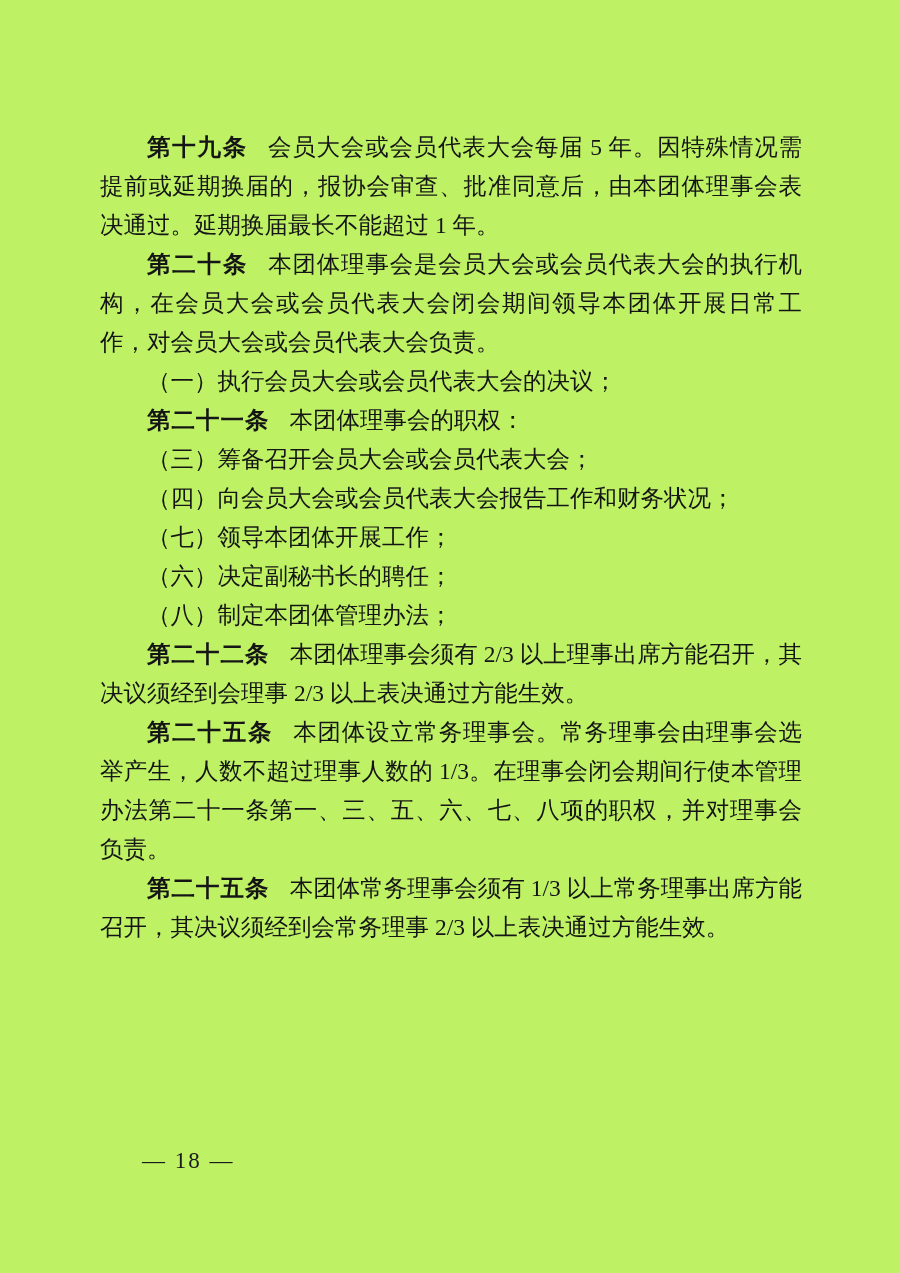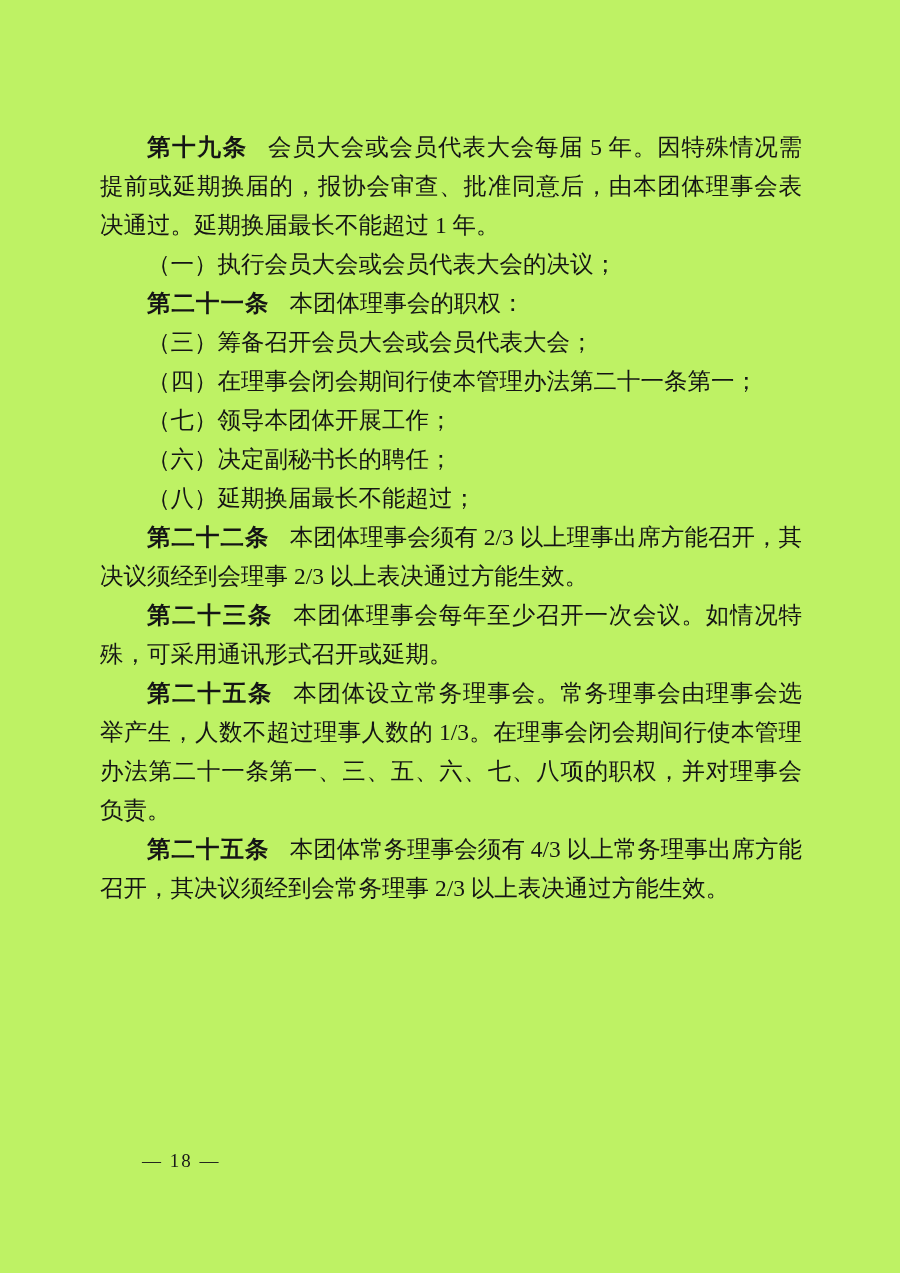--- a/index.html
+++ b/index.html
@@ -33,38 +33,38 @@
   .article-title {
     font-weight: 700;
     font-family: "Liberation Sans", "DejaVu Sans", sans-serif;
     margin-right: 0.85em;
     letter-spacing: 1px;
   }
   .page-number {
     position: absolute;
     left: 142px;
     top: 1146px;
-    font-size: 19px;
+    font-size: 23px;
     line-height: 30px;
     letter-spacing: 2px;
     color: #1a1a1a;
   }
 </style>
 </head>
 <body>
 
 <div class="page">
   <div class="content">
       <p class="para"><span class="article-title">第十九条</span><span>会员大会或会员代表大会每届 5 年。因特殊情况需提前或延期换届的，报协会审查、批准同意后，由本团体理事会表决通过。延期换届最长不能超过 1 年。</span></p>
+      <p class="para"><span class="article-title">第二十条</span><span>本团体理事会是会员大会或会员代表大会的执行机构，在会员大会或会员代表大会闭会期间领导本团体开展日常工作，对会员大会或会员代表大会负责。</span></p>
       <p class="para"><span>（一）执行会员大会或会员代表大会的决议；</span></p>
       <p class="para"><span class="article-title">第二十一条</span><span>本团体理事会的职权：</span></p>
       <p class="para"><span>（三）筹备召开会员大会或会员代表大会；</span></p>
-      <p class="para"><span>（四）在理事会闭会期间行使本管理办法第二十一条第一；</span></p>
+      <p class="para"><span>（四）向会员大会或会员代表大会报告工作和财务状况；</span></p>
       <p class="para"><span>（七）领导本团体开展工作；</span></p>
       <p class="para"><span>（六）决定副秘书长的聘任；</span></p>
-      <p class="para"><span>（八）延期换届最长不能超过；</span></p>
+      <p class="para"><span>（八）制定本团体管理办法；</span></p>
       <p class="para"><span class="article-title">第二十二条</span><span>本团体理事会须有 2/3 以上理事出席方能召开，其决议须经到会理事 2/3 以上表决通过方能生效。</span></p>
-      <p class="para"><span class="article-title">第二十三条</span><span>本团体理事会每年至少召开一次会议。如情况特殊，可采用通讯形式召开或延期。</span></p>
       <p class="para"><span class="article-title">第二十五条</span><span>本团体设立常务理事会。常务理事会由理事会选举产生，人数不超过理事人数的 1/3。在理事会闭会期间行使本管理办法第二十一条第一、三、五、六、七、八项的职权，并对理事会负责。</span></p>
-      <p class="para"><span class="article-title">第二十五条</span><span>本团体常务理事会须有 4/3 以上常务理事出席方能召开，其决议须经到会常务理事 2/3 以上表决通过方能生效。</span></p>
+      <p class="para"><span class="article-title">第二十五条</span><span>本团体常务理事会须有 1/3 以上常务理事出席方能召开，其决议须经到会常务理事 2/3 以上表决通过方能生效。</span></p>
     </div>
   <div class="page-number">— 18 —</div>
 </div>
 
 </body></html>

